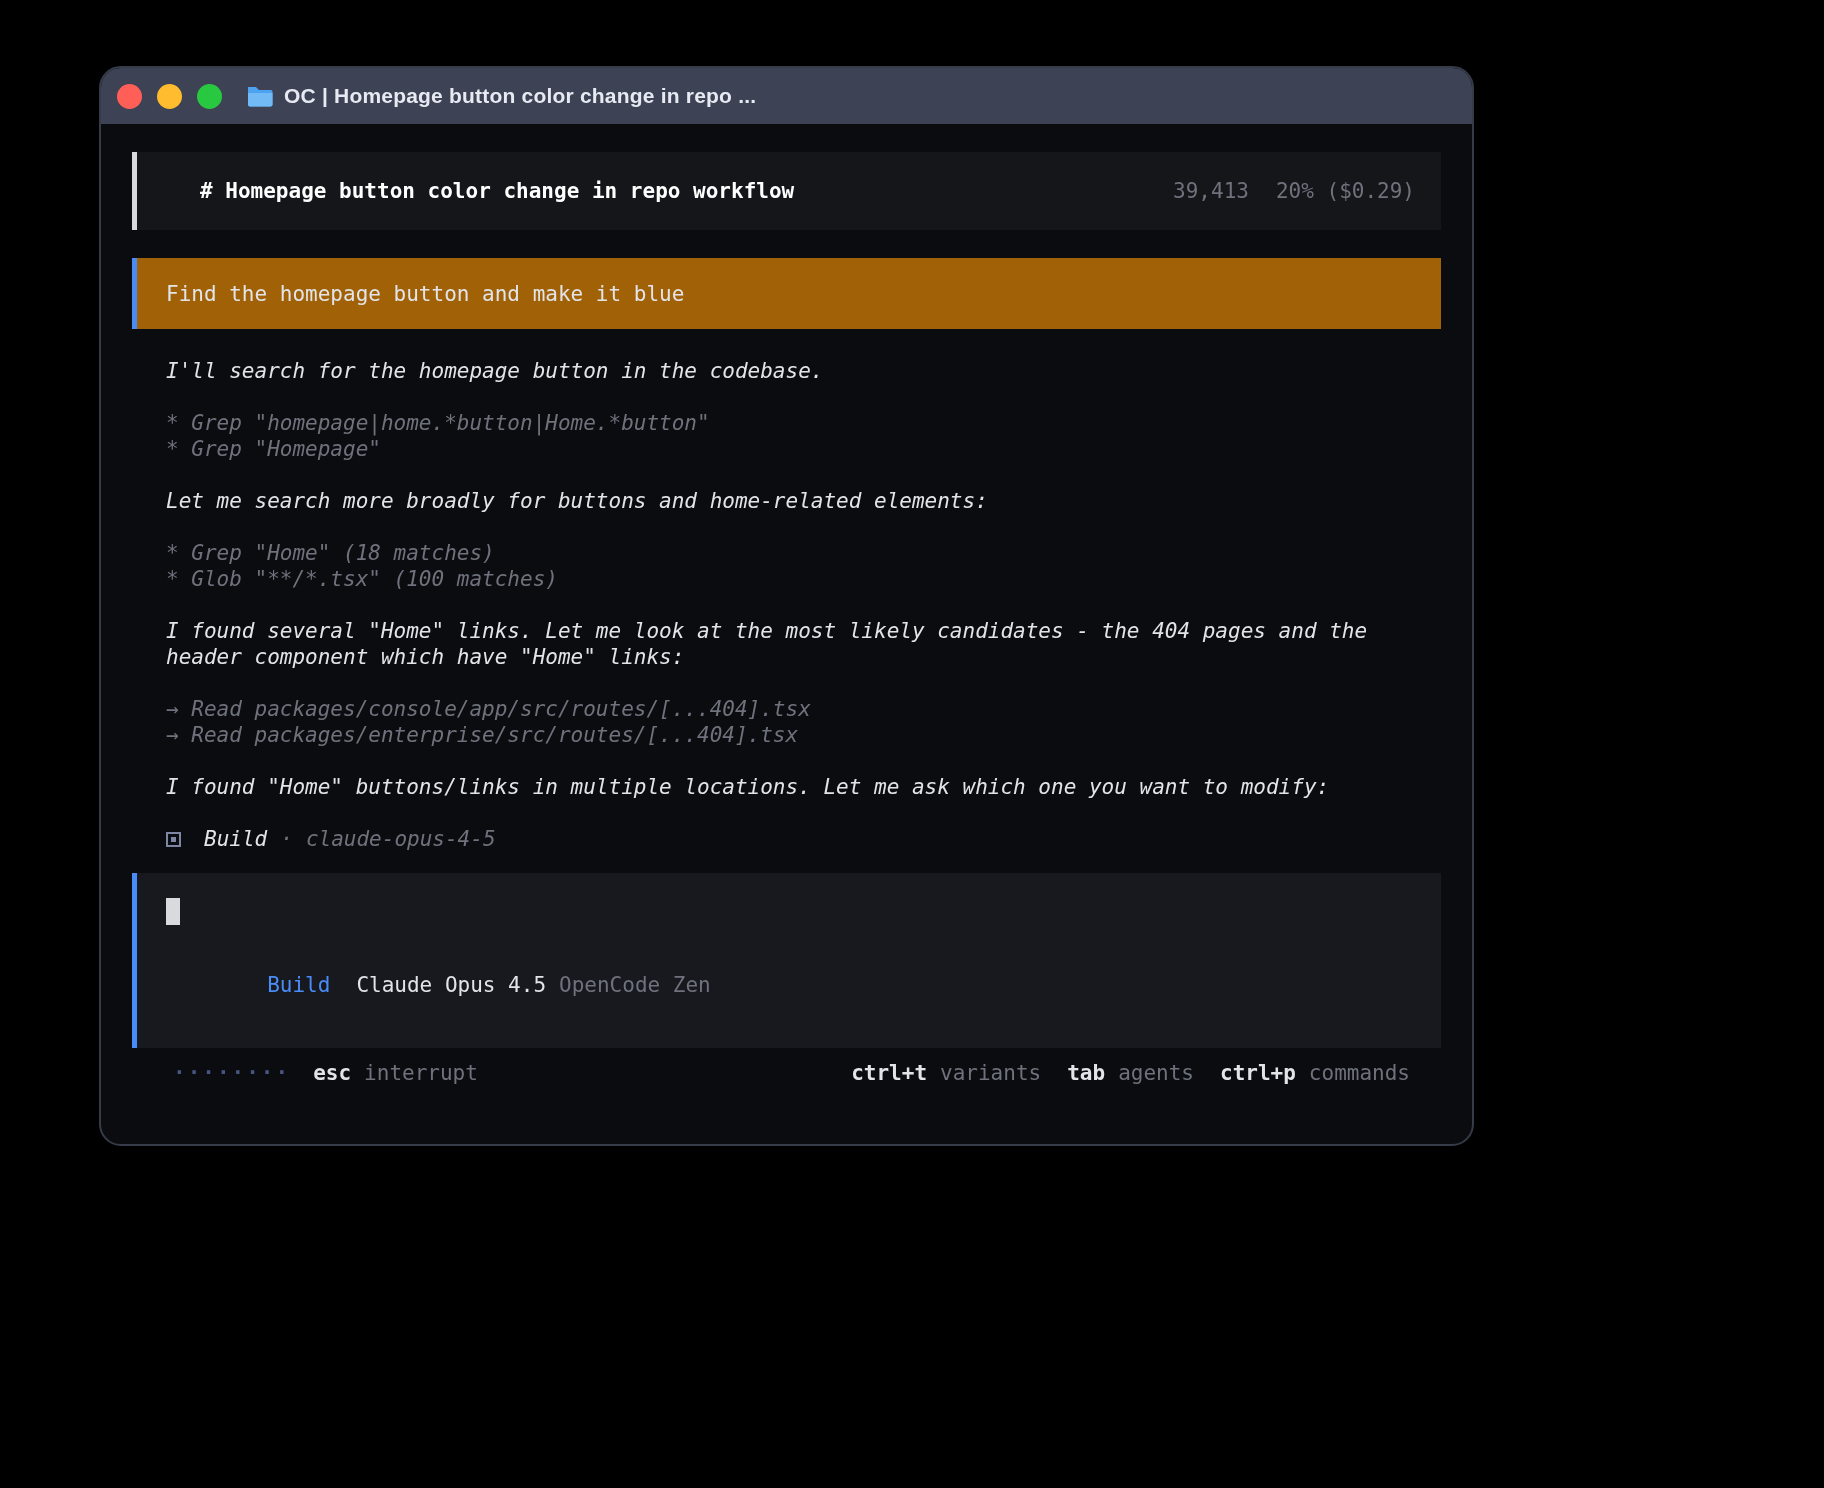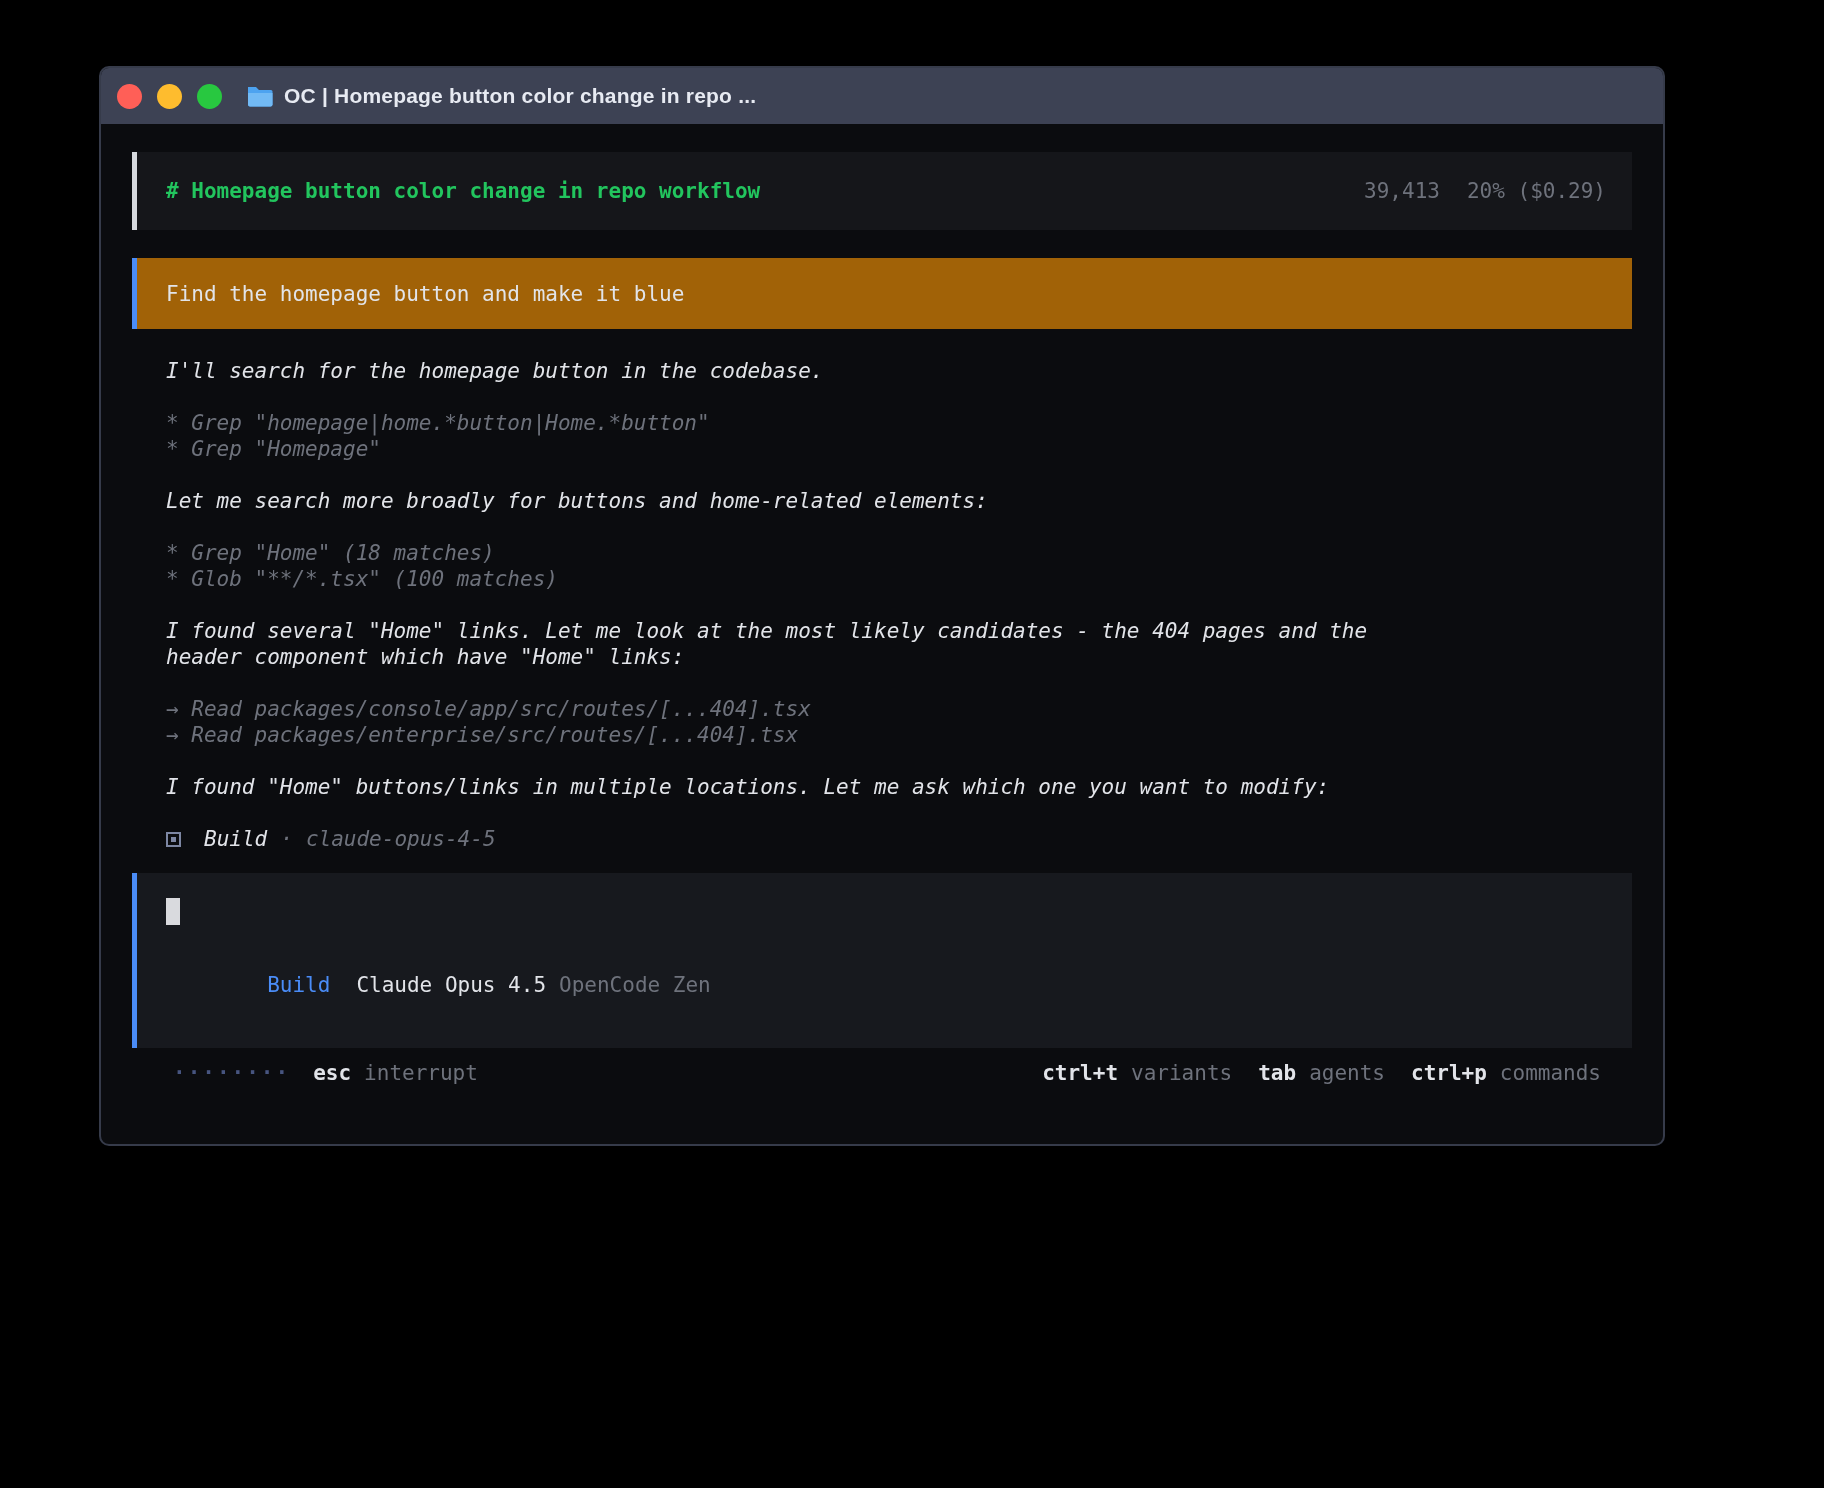--- a/index.html
+++ b/index.html
@@ -1,40 +1,40 @@
 <!DOCTYPE html>
 <html><head>
 <meta charset="utf-8">
 <style>
   * { margin:0; padding:0; box-sizing:border-box; }
   html,body { width:1824px; height:1488px; background:#000; overflow:hidden;
               font-family:"DejaVu Sans Mono", monospace; }
 
-  .window { position:absolute; left:99px; top:66px; width:1566px; height:1080px;
-            background:#0b0c0f; border:2px solid #363b4a; border-radius:10px;
+  .window { position:absolute; left:99px; top:66px; width:1375px; height:1080px;
+            background:#0b0c0f; border:2px solid #363b4a; border-radius:22px;
             overflow:hidden; box-shadow:0 30px 80px rgba(0,0,0,0.85); }
 
   
   .titlebar { height:56px; background:#3d4254; display:flex; align-items:center;
               padding:0 16px; }
   .traffic { display:flex; gap:15px; }
   .light { width:25px; height:25px; border-radius:50%; border:none; padding:0; cursor:default; }
   .title-wrap { display:flex; align-items:center; margin-left:24px; gap:11px; }
   .window-title { font-family:"Liberation Sans", sans-serif; font-weight:700;
                   font-size:21px; color:#e7eaf2; letter-spacing:0.2px; }
 
   
   .content { padding:28px 31px 0 31px; }
 
   .blockbar { border-left:5px solid; padding-left:29px; padding-right:26px;
               display:flex; align-items:center; }
 
   .session-header { background:#15161a; border-color:#d6d9de; height:78px;
                     justify-content:space-between; }
-  .session-title { font-weight:700; font-size:21px; color:#22c55e; white-space:pre; }
+  .session-title { font-weight:700; font-size:21px; color:#ffffff; white-space:pre;margin-left:34px; }
   .session-meta { color:#6e727c; font-size:21px; display:flex; gap:27px; }
 
   .user-msg { background:#a16207; border-color:#4a8cf7; height:71px; margin-top:28px;
               font-size:21px; color:#e2e4e9; }
 
   
   .transcript { margin:29px 0 0 34px; width:1245px; font-size:21px; line-height:26px;font-style:italic; }
   .transcript .blk { margin-bottom:26px; }
   .transcript .blk:last-child { margin-bottom:0; }
   .transcript p { white-space:pre-wrap; }

